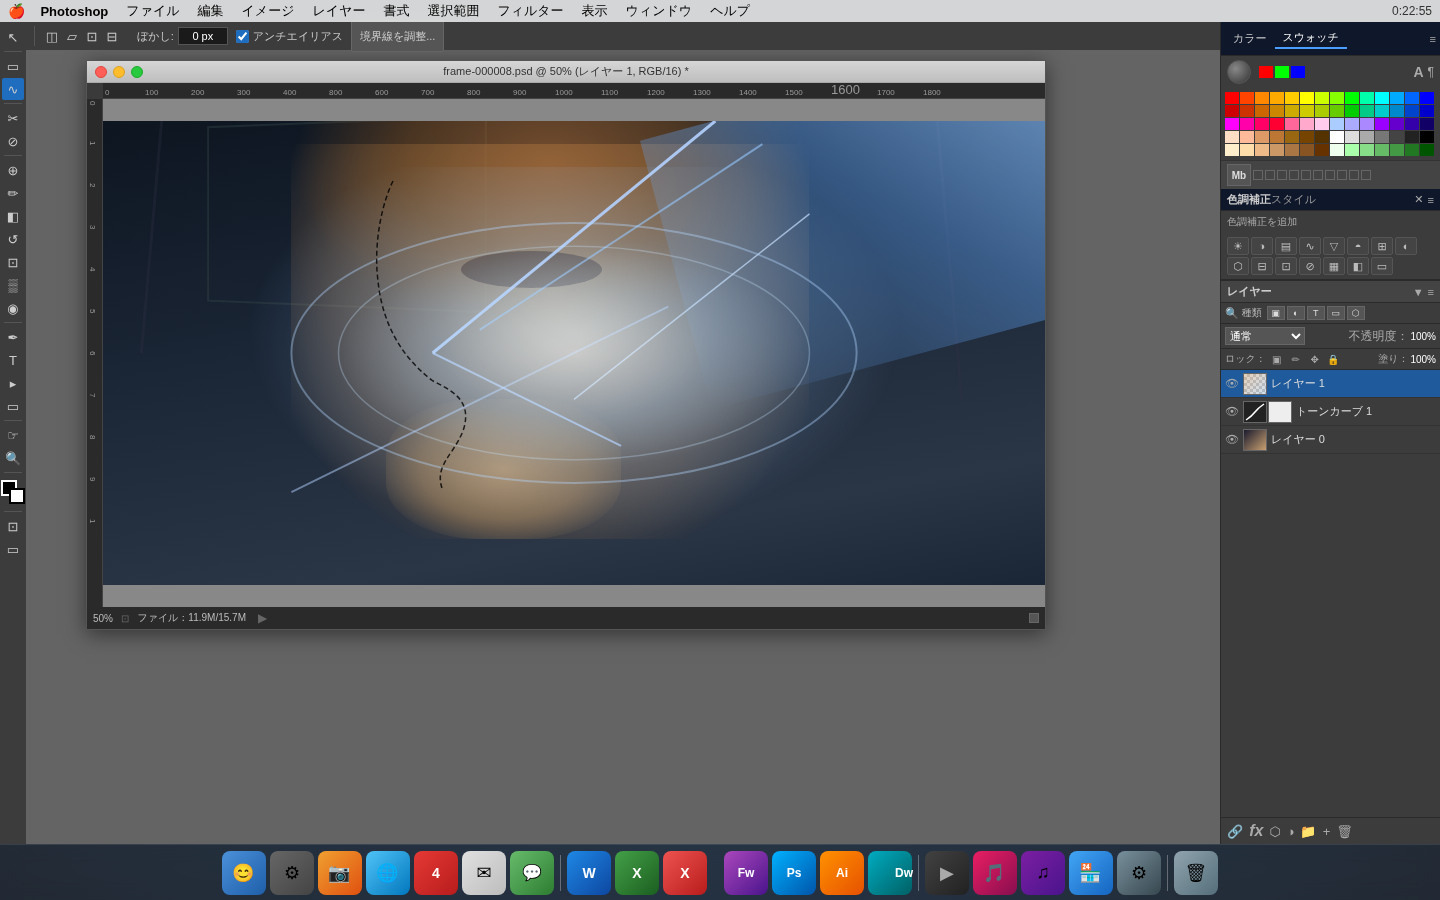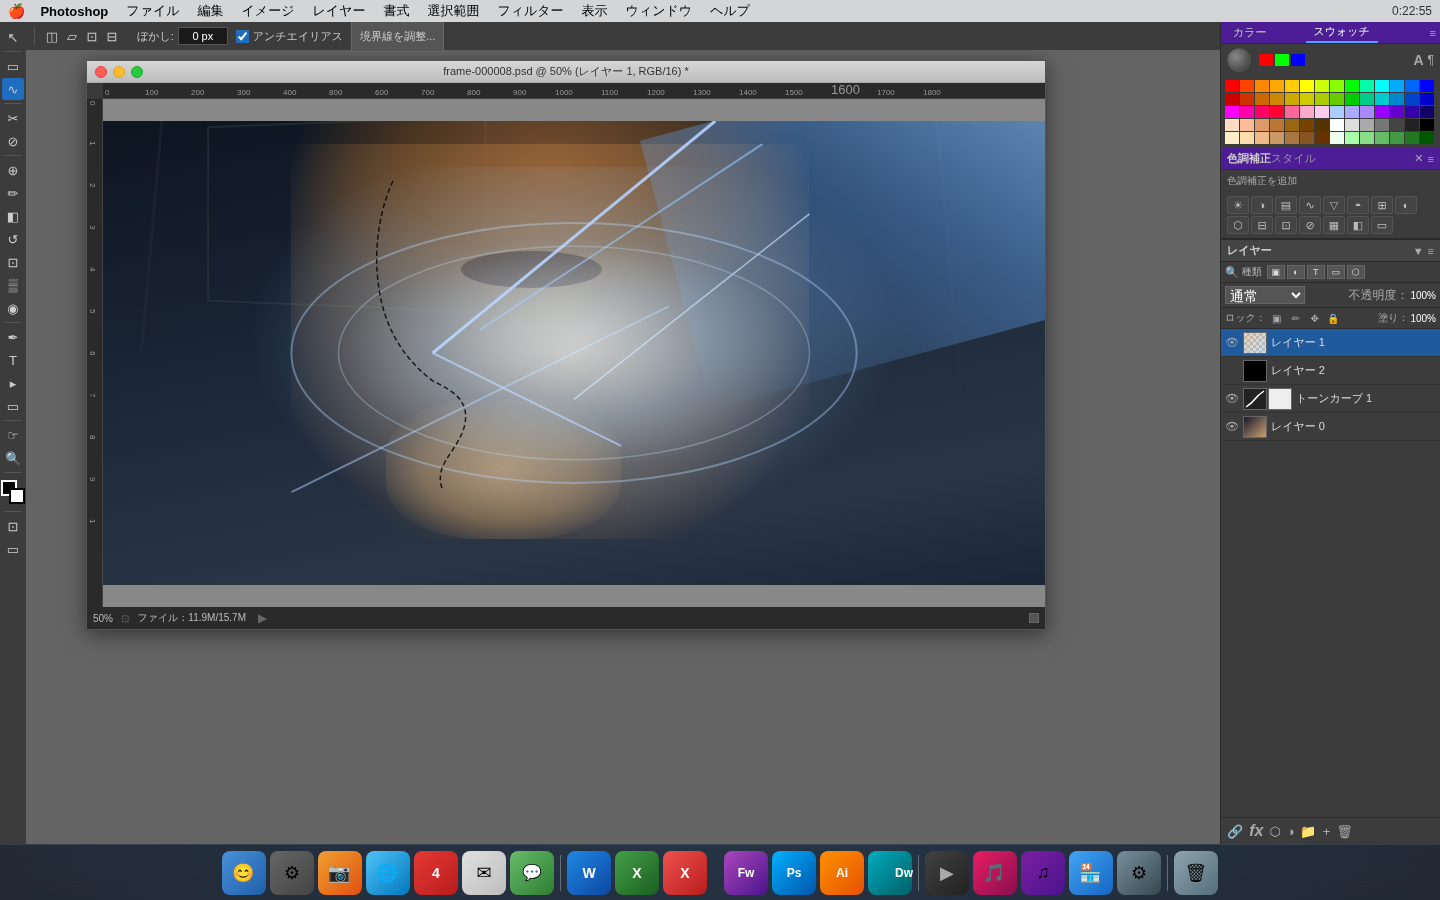--- a/index.html
+++ b/index.html
@@ -166,25 +166,24 @@
       display: flex;
       flex-direction: column;
       z-index: 100;
       overflow: hidden;
     }
 
     
     .panel-tabs {
       display: flex;
       align-items: center;
-      background: #4c1d95;
+      background: #0f172a;
       border-bottom: 1px solid #2a2a2a;
-      height: 22px;
+      height: 34px;
       padding: 0 4px;
-      gap: 31px;
     }
     .panel-tab {
       padding: 2px 8px;
       font-size: 11px;
       color: #ccc;
       cursor: pointer;
     }
     .panel-tab.active {
       color: #fff;
       border-bottom: 2px solid #4a9eff;
@@ -207,21 +206,21 @@
     }
     .color-swatch {
       width: 14px;
       height: 12px;
       cursor: pointer;
     }
     .adj-header {
       display: flex;
       align-items: center;
       padding: 3px 6px;
-      background: #4c1d95;
+      background: #0f172a;
       border-bottom: 1px solid #2a2a2a;
     }
     .adj-header-title {
       font-size: 11px;
       color: #ccc;
       font-weight: 600;
     }
     .adj-icon {
       width: 22px;
       height: 18px;
@@ -276,21 +275,21 @@
       padding: 3px 4px;
       gap: 4px;
       border-bottom: 1px solid #2a2a2a;
     }
     .layers-blend-select {
       width: 80px;
       height: 18px;
       background: #555;
       border: 1px solid #666;
       color: #fff;
-      font-size: 14px;
+      font-size: 11px;
     }
     .layers-opacity {
       display: flex;
       align-items: center;
       gap: 2px;
       margin-left: auto;
     }
     .layers-opacity-label {
       font-size: 12px;
       color: #aaa;
@@ -889,20 +888,33 @@
         <div class="color-swatch" style="background:#eeffee;"></div>
         <div class="color-swatch" style="background:#aaffaa;"></div>
         <div class="color-swatch" style="background:#88dd88;"></div>
         <div class="color-swatch" style="background:#66bb66;"></div>
         <div class="color-swatch" style="background:#449944;"></div>
         <div class="color-swatch" style="background:#227722;"></div>
         <div class="color-swatch" style="background:#005500;"></div>
       </div>
     </div>
 
+    <div style="display:flex; align-items:center; padding:3px 6px; gap:2px; background:#444; border-top:1px solid #333;">
+      <div style="width:24px; height:22px; background:#555; border:1px solid #666; display:flex; align-items:center; justify-content:center; color:#ddd; font-size:10px; font-weight:bold; cursor:pointer;">Mb</div>
+      <div style="width:10px; height:10px; border:1px solid #666; cursor:pointer;"></div>
+      <div style="width:10px; height:10px; border:1px solid #666; cursor:pointer;"></div>
+      <div style="width:10px; height:10px; border:1px solid #666; cursor:pointer;"></div>
+      <div style="width:10px; height:10px; border:1px solid #666; cursor:pointer;"></div>
+      <div style="width:10px; height:10px; border:1px solid #666; cursor:pointer;"></div>
+      <div style="width:10px; height:10px; border:1px solid #666; cursor:pointer;"></div>
+      <div style="width:10px; height:10px; border:1px solid #666; cursor:pointer;"></div>
+      <div style="width:10px; height:10px; border:1px solid #666; cursor:pointer;"></div>
+      <div style="width:10px; height:10px; border:1px solid #666; cursor:pointer;"></div>
+      <div style="width:10px; height:10px; border:1px solid #666; cursor:pointer;"></div>
+    </div>
 
     <div class="adj-header">
       <span class="adj-header-title">色調補正</span>
       <span style="color:#999; font-size:11px;">スタイル</span>
       <span style="margin-left:auto; color:#aaa; font-size:11px; cursor:pointer;">✕</span>
       <span style="color:#aaa; font-size:11px; cursor:pointer; margin-left:4px;">≡</span>
     </div>
 
     <div style="padding:4px 6px; font-size:10px; color:#aaa; cursor:pointer; background:#3c3c3c;">色調補正を追加</div>
 
@@ -973,25 +985,20 @@
       <div class="layers-list">
 
         <div class="layer-item active">
           <div class="layer-vis">👁</div>
           <div class="layer-thumb thumb-checkered">
             <div style="width:100%; height:100%; background:linear-gradient(135deg, rgba(200,160,120,0.5), rgba(100,150,200,0.3));"></div>
           </div>
           <span class="layer-name">レイヤー 1</span>
         </div>
 
-        <div class="layer-item">
-          <div class="layer-vis" style="color:transparent;">👁</div>
-          <div class="layer-thumb thumb-black"></div>
-          <span class="layer-name">レイヤー 2</span>
-        </div>
 
         <div class="layer-item">
           <div class="layer-vis">👁</div>
           <div style="display:flex; gap:1px;">
             <div class="layer-thumb thumb-curve">
               <svg width="22" height="20" viewBox="0 0 22 20">
                 <path d="M2 18 Q8 14 11 10 Q14 6 20 2" stroke="white" stroke-width="1.5" fill="none"></path>
               </svg>
             </div>
             <div class="layer-thumb thumb-white" style="background:#eee;"></div>

